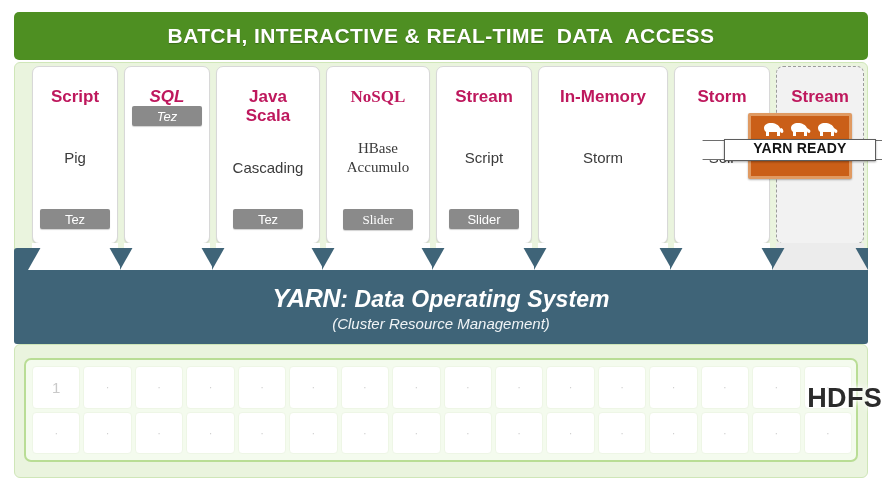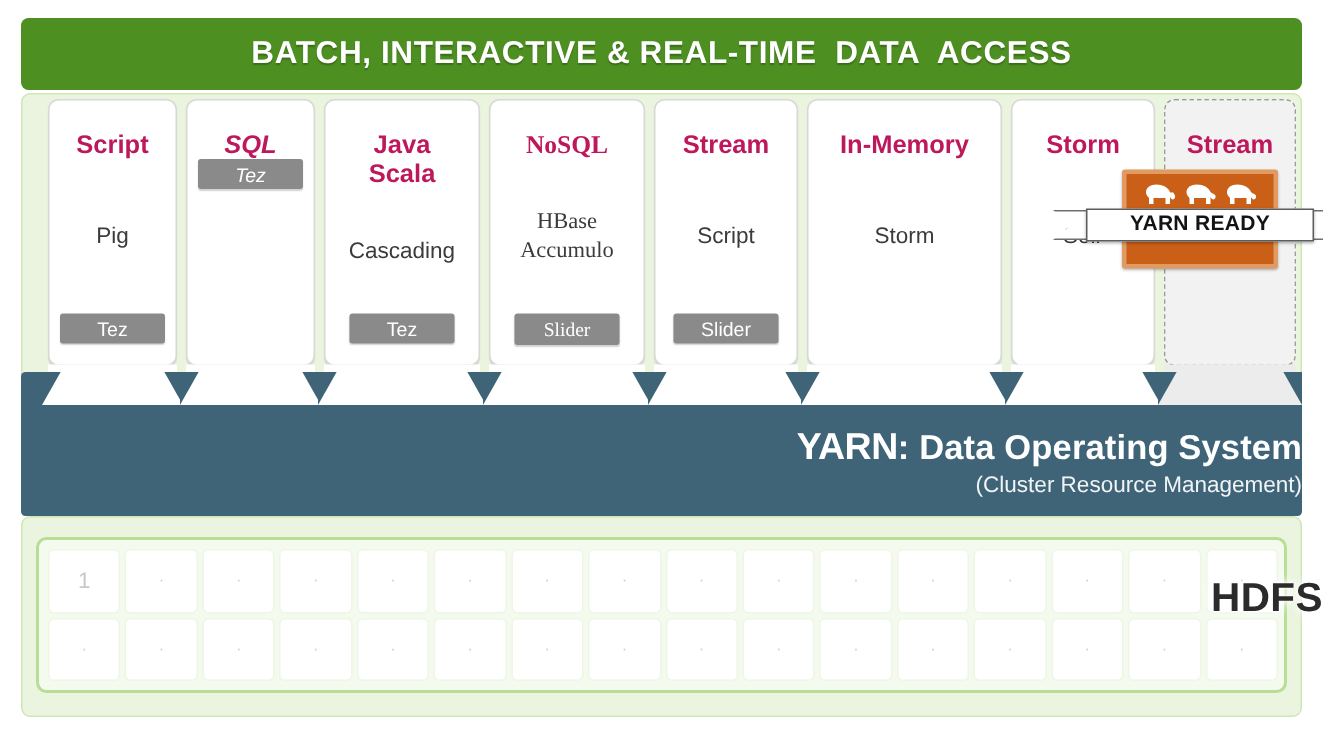--- a/index.html
+++ b/index.html
@@ -178,22 +178,23 @@
     border-right: 13px solid transparent;
   }
   .notch i::after {
     right: 0;
     border-left: 13px solid transparent;
   }
   .yarn-text {
     position: absolute;
     left: 0; right: 0;
     top: 36px;
-    text-align: right;
+    text-align: center;
     color: #ffffff;
+    font-style: italic;
   }
   .yarn-line1 { font-size: 23px; font-weight: bold; letter-spacing: 0.1px; }
   .yarn-line1 .yarn-word { font-size: 25px; letter-spacing: -0.3px; }
   .yarn-line2 { font-size: 15px; margin-top: 2px; color: #f0f4f6; }
 
   
   .hdfs-outer {
     position: absolute;
     left: 14px; top: 344px;
     width: 854px; height: 134px;

